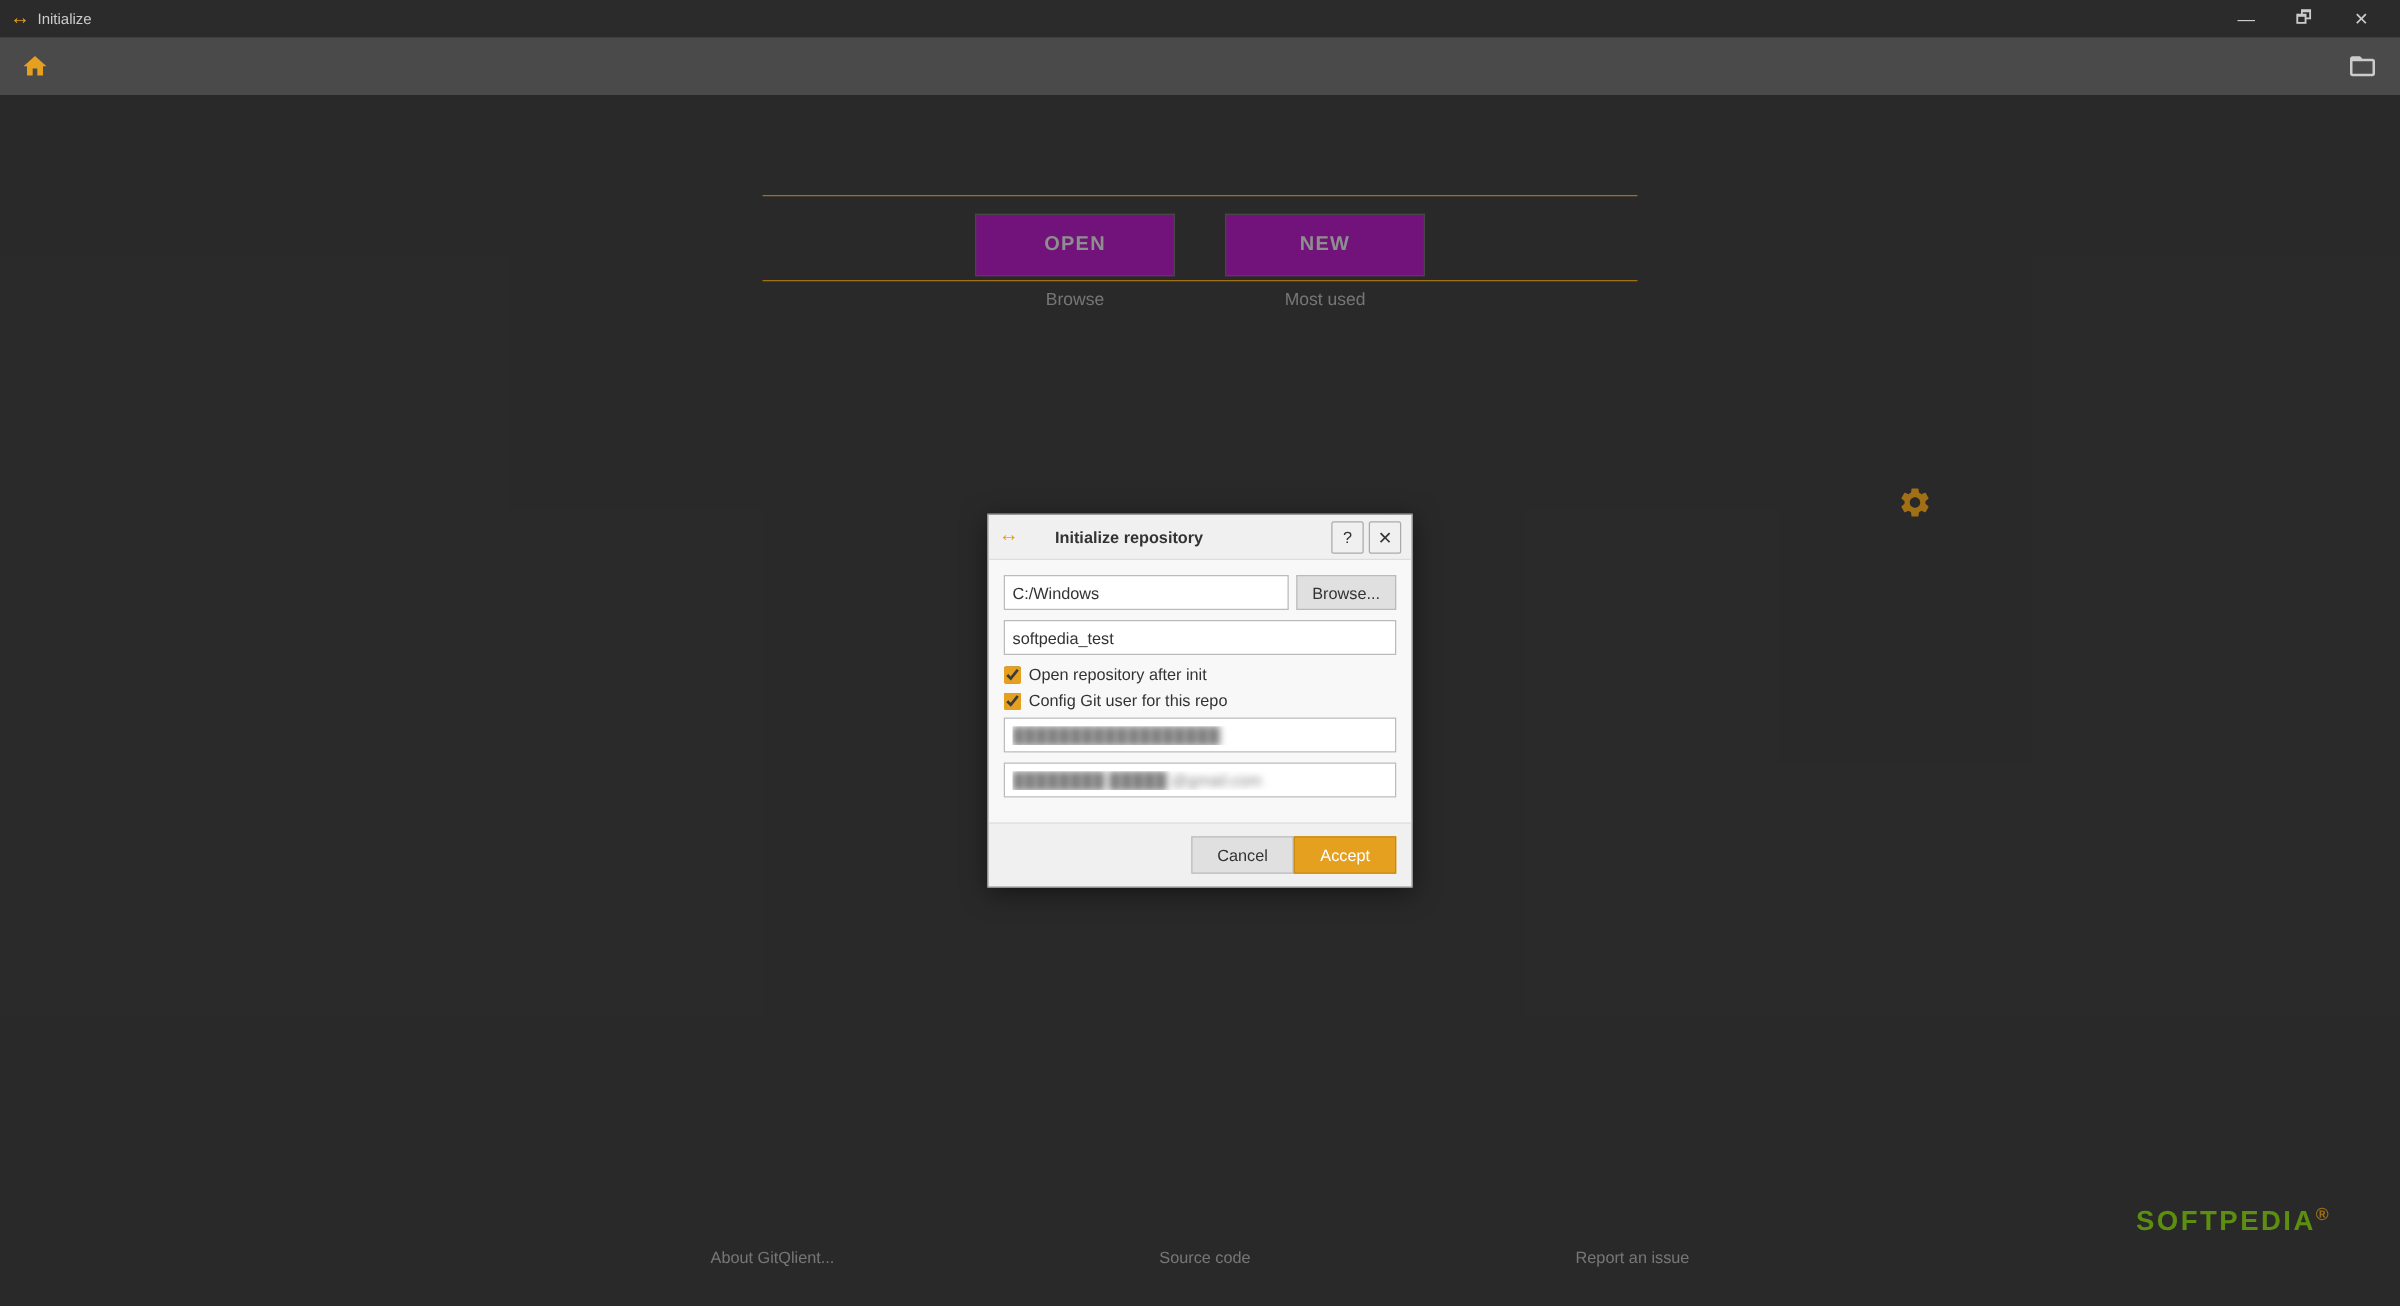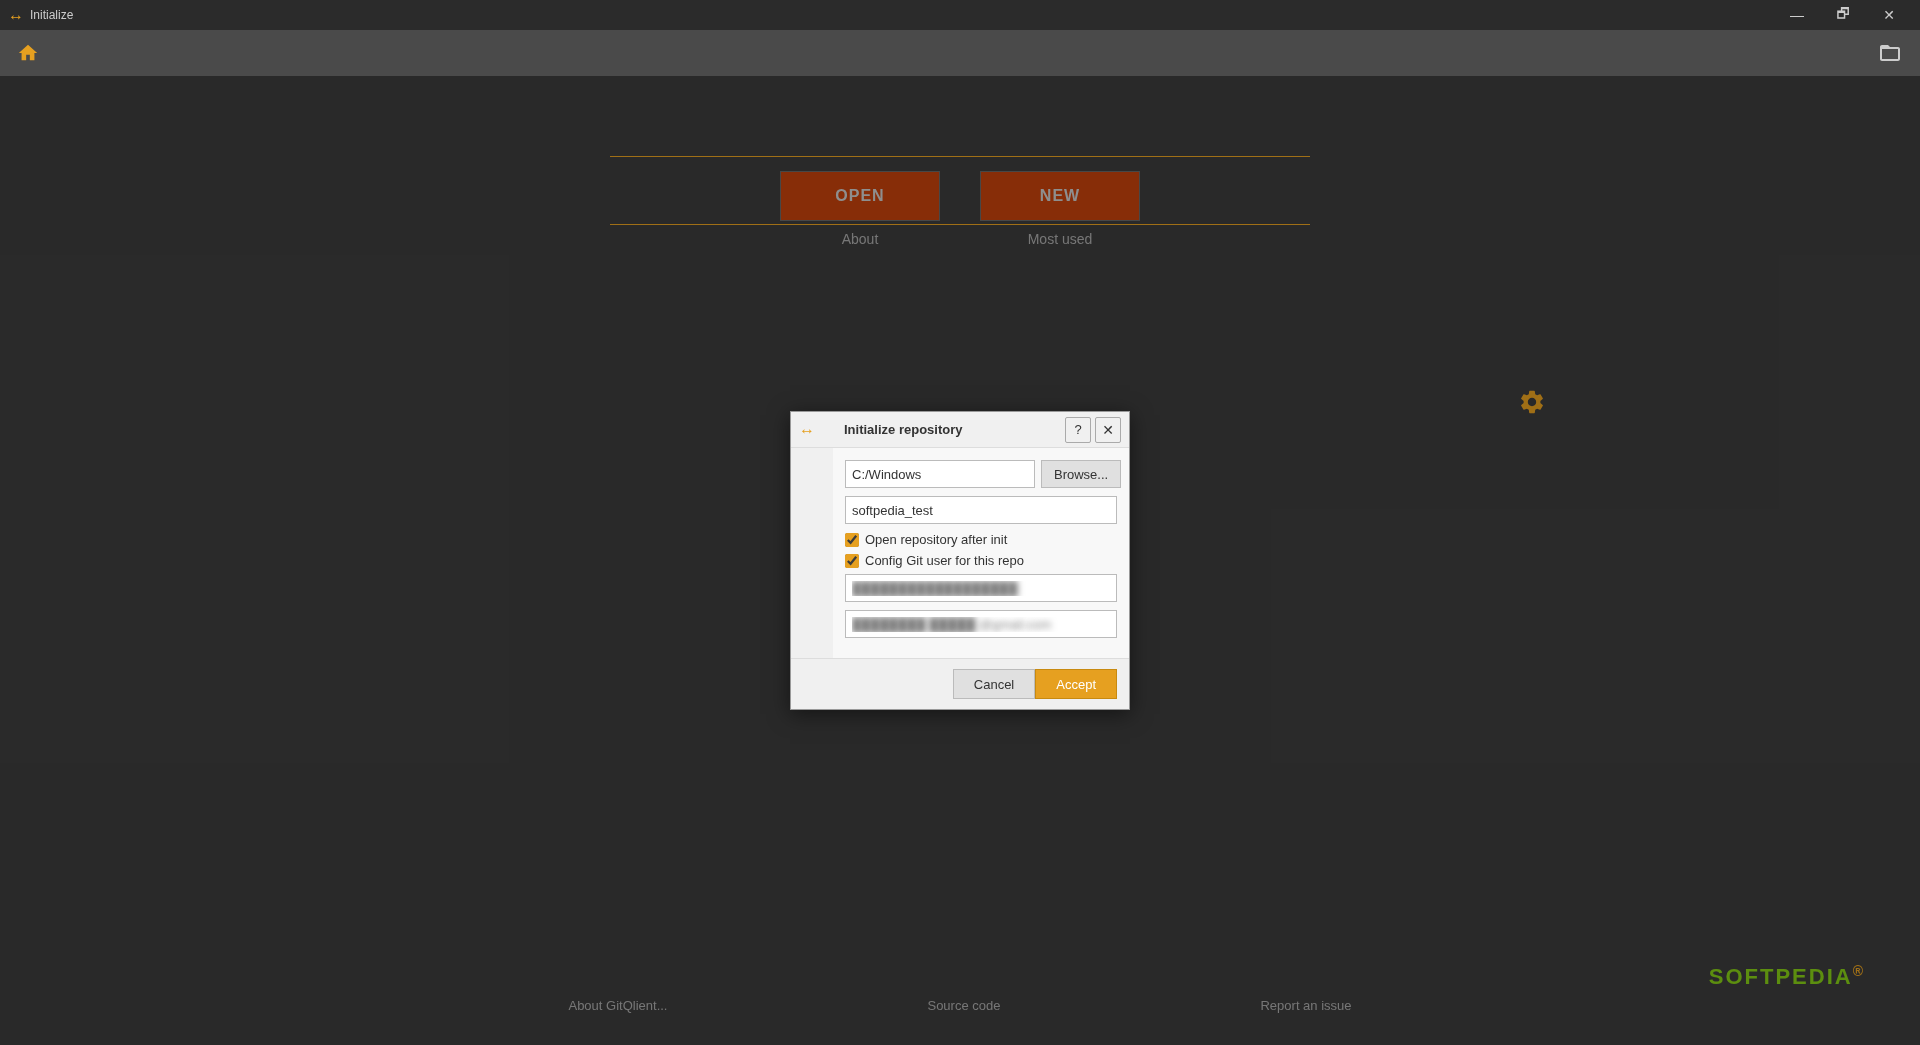--- a/index.html
+++ b/index.html
@@ -131,21 +131,21 @@
     .action-section {
       display: flex;
       flex-direction: column;
       align-items: center;
       gap: 10px;
     }
 
     .action-btn {
       width: 160px;
       height: 50px;
-      background: #c2410c;
+      background: #a21caf;
       border: 1px solid #666666;
       color: #cccccc;
       font-size: 16px;
       font-weight: 600;
       cursor: pointer;
       letter-spacing: 1px;
     }
 
     .action-label {
       color: #aaaaaa;
@@ -258,21 +258,20 @@
       cursor: pointer;
       color: #333;
       display: flex;
       align-items: center;
       justify-content: center;
     }
 
     #dialog-body {
       padding: 12px;
       background: #f8f8f8;
-      margin-left: 42px;
     }
 
     .dialog-row {
       margin-bottom: 8px;
       display: flex;
       align-items: center;
       gap: 6px;
     }
 
     .dialog-input {
@@ -374,21 +373,21 @@
 </div>
 
 <div id="main-content">
 
   <div class="divider-line" style="top: 80px;"></div>
   <div class="divider-line" style="top: 148px;"></div>
 
   <div id="open-new-row" style="top: 95px;">
     <div class="action-section">
       <button class="action-btn">OPEN</button>
-      <span class="action-label">About</span>
+      <span class="action-label">Browse</span>
     </div>
     <div class="action-section">
       <button class="action-btn">NEW</button>
       <span class="action-label">Most used</span>
     </div>
   </div>
 
   <div id="settings-gear" style="right: 370px; top: 308px;">
     <svg width="28" height="28" viewBox="0 0 24 24" fill="#e6a020">
       <path d="M19.14 12.94c.04-.3.06-.61.06-.94s-.02-.64-.07-.94l2.03-1.58c.18-.14.23-.41.12-.61l-1.92-3.32c-.12-.22-.37-.29-.59-.22l-2.39.96c-.5-.38-1.03-.7-1.62-.94l-.36-2.54c-.04-.24-.24-.41-.48-.41h-3.84c-.24 0-.43.17-.47.41l-.36 2.54c-.59.24-1.13.57-1.62.94l-2.39-.96c-.22-.08-.47 0-.59.22L2.74 8.87c-.12.21-.08.47.12.61l2.03 1.58c-.05.3-.09.63-.09.94s.02.64.07.94l-2.03 1.58c-.18.14-.23.41-.12.61l1.92 3.32c.12.22.37.29.59.22l2.39-.96c.5.38 1.03.7 1.62.94l.36 2.54c.05.24.24.41.48.41h3.84c.24 0 .44-.17.47-.41l.36-2.54c.59-.24 1.13-.56 1.62-.94l2.39.96c.22.08.47 0 .59-.22l1.92-3.32c.12-.22.07-.47-.12-.61l-2.01-1.58zM12 15.6c-1.98 0-3.6-1.62-3.6-3.6s1.62-3.6 3.6-3.6 3.6 1.62 3.6 3.6-1.62 3.6-3.6 3.6z"></path>

